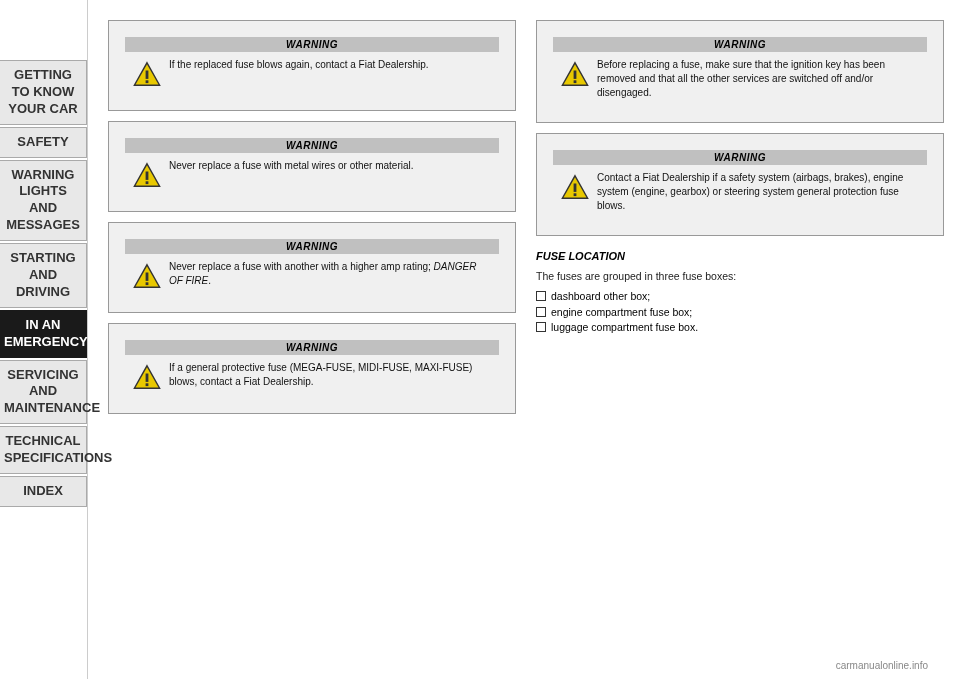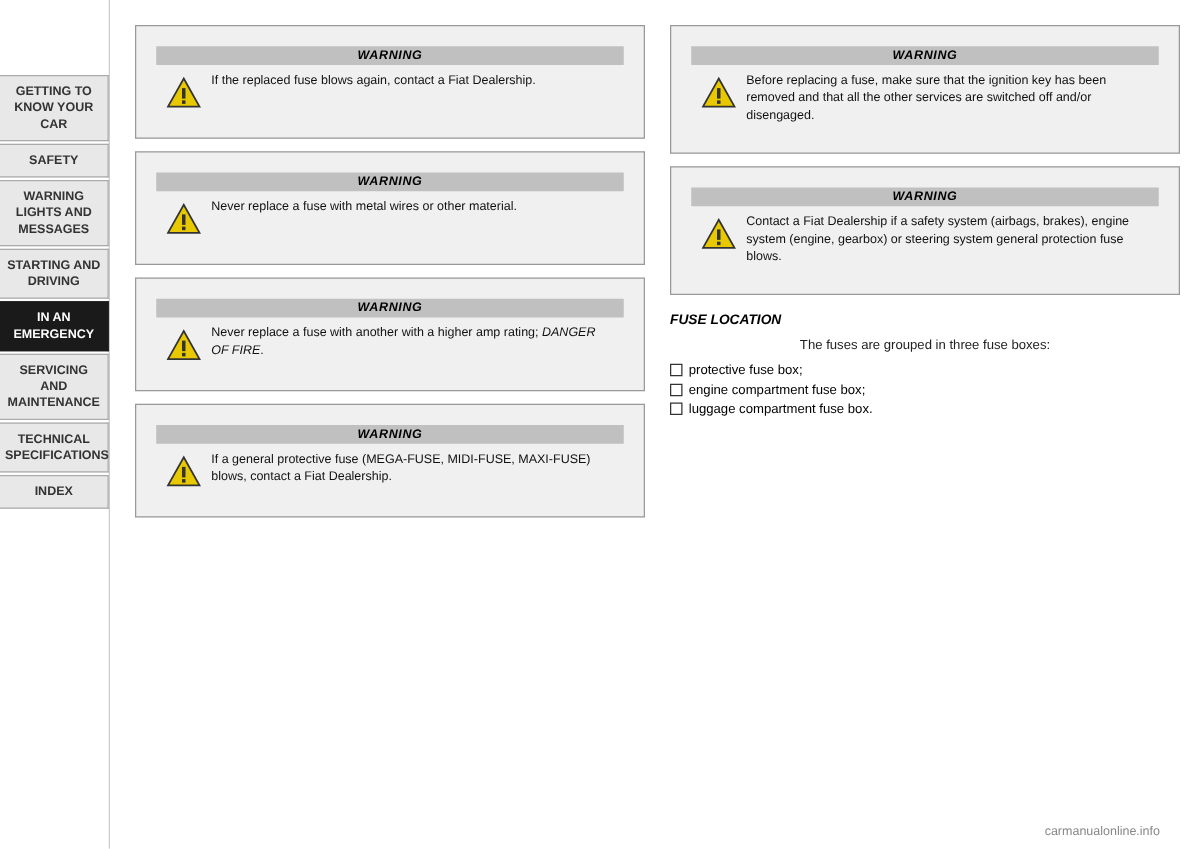--- a/index.html
+++ b/index.html
@@ -22,21 +22,21 @@
       flex-direction: column;
       align-items: stretch;
       padding-top: 60px;
       flex-shrink: 0;
     }
     .sidebar-item {
       border: 1px solid #aaa;
       border-left: none;
       background: #e8e8e8;
       text-align: center;
-      font-size: 10px;
+      font-size: 13px;
       font-weight: bold;
       text-transform: uppercase;
       padding: 6px 4px;
       margin-bottom: 2px;
       cursor: pointer;
       color: #333;
       line-height: 1.3;
     }
     .sidebar-item.active {
       background: #1a1a1a;
@@ -255,24 +255,24 @@
             <div class="warning-icon"><svg viewBox="0 0 40 36" width="28" height="28">
                 <polygon points="20,2 38,34 2,34" fill="#e8c800" stroke="#333" stroke-width="2"></polygon>
                 <rect x="18" y="13" width="4" height="12" fill="#333"></rect>
                 <rect x="18" y="27" width="4" height="4" fill="#333"></rect>
               </svg></div>
             <div class="warning-text">Contact a Fiat Dealership if a safety system (airbags, brakes), engine system (engine, gearbox) or steering system general protection fuse blows.</div>
           </div>
         </div>
         <div class="fuse-location">
           <div class="fuse-location-title">FUSE LOCATION</div>
-          <div class="fuse-location-text" style="margin-bottom: 4px; text-align: center;">The fuses are grouped in three fuse boxes:</div>
+          <div class="fuse-location-text" style="margin-bottom: 4px;">The fuses are grouped in three fuse boxes:</div>
           <div class="fuse-item">
             <span class="checkbox-icon"></span>
-            <span>protective fuse box;</span>
+            <span>dashboard other box;</span>
           </div>
           <div class="fuse-item">
             <span class="checkbox-icon"></span>
             <span>engine compartment fuse box;</span>
           </div>
           <div class="fuse-item">
             <span class="checkbox-icon"></span>
             <span>luggage compartment fuse box.</span>
           </div>
         </div>

